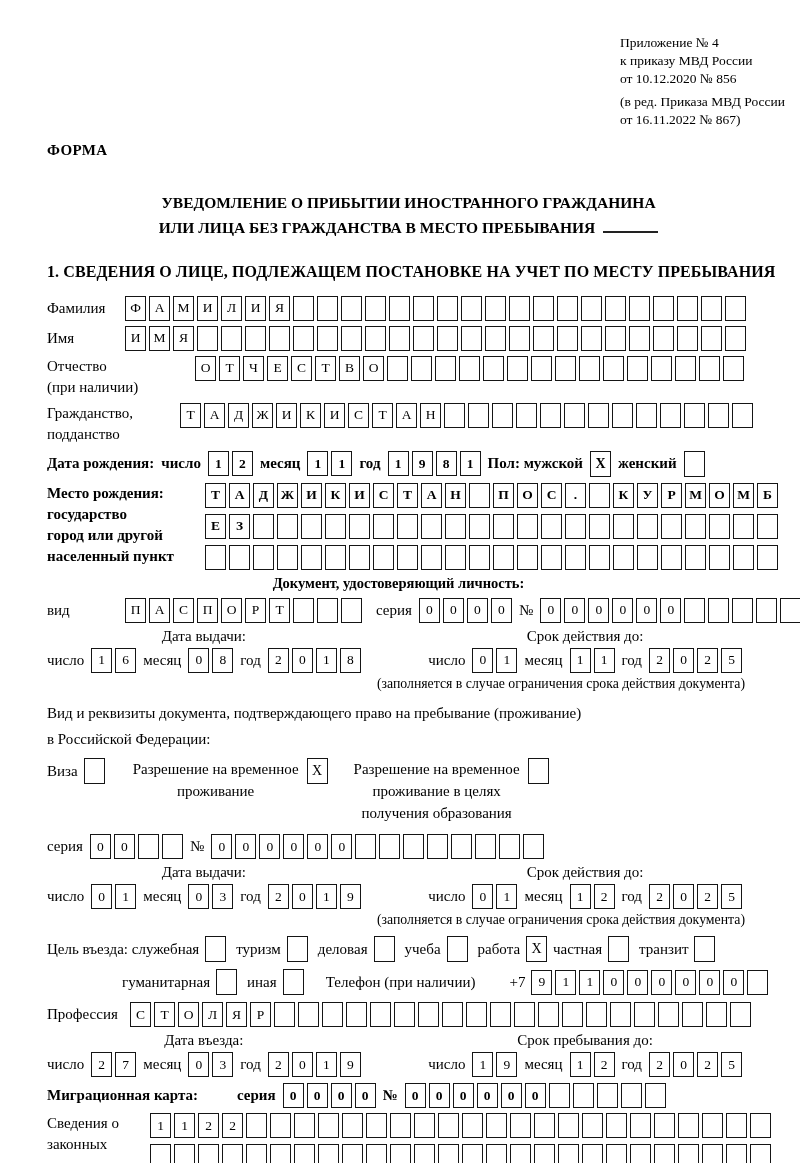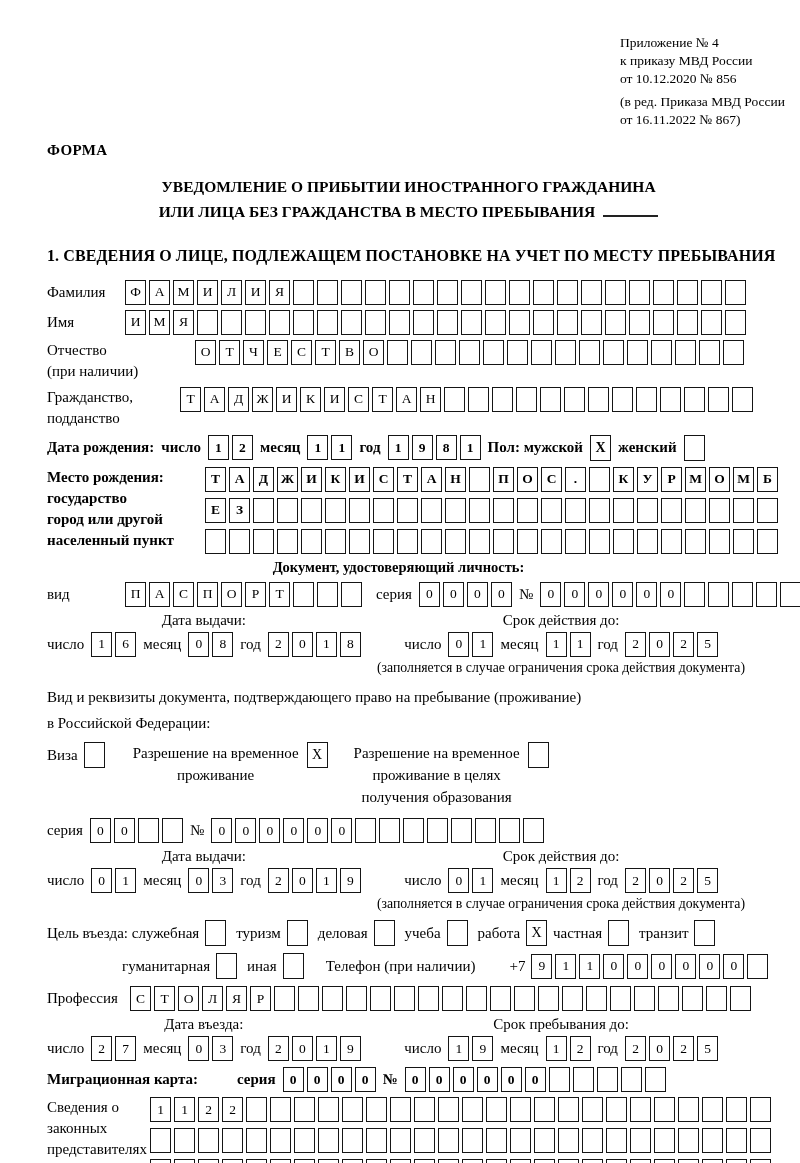--- a/index.html
+++ b/index.html
@@ -1,37 +1,37 @@
 <!DOCTYPE html>
 <html><head>
 <meta charset="utf-8">
 <style>
   html,body{margin:0;padding:0;background:#fff;}
   body{width:800px;height:1163px;color:#000;font-family:"Liberation Serif",serif;font-size:15px;overflow:hidden;}
   .page{padding:34px 10px 0 47px;box-sizing:border-box;}
   .appendix{margin-left:573px;font-size:13.5px;line-height:1.34;}
   .apx-gap{margin-top:5px;}
   .form-label{padding-right:33px;font-weight:bold;margin-top:13px;letter-spacing:.4px;}
-  .title{text-align:center;font-weight:bold;font-size:15.5px;margin-top:16px;line-height:1.6;margin-right:20px;}
+  .title{text-align:center;font-weight:bold;font-size:15.5px;margin-top:32px;line-height:1.6;margin-right:20px;}
   .blank{display:inline-block;width:55px;border-bottom:2px solid #222;height:14px;margin-left:8px;}
   .sec-head{font-weight:bold;font-size:16px;margin-top:22px;margin-bottom:15px;letter-spacing:.1px;}
   .cells{display:inline-flex;gap:3px;flex:none;}
   .cell{box-sizing:border-box;width:21px;height:25px;border:1.8px solid #151515;display:inline-flex;align-items:center;justify-content:center;font-size:13.5px;flex:none;background:#fff;}
   .cbx .cell{width:21px;height:26px;font-size:14px;}
   .frow{display:flex;align-items:center;margin-bottom:5px;}
   .frow.top{align-items:flex-start;}
   .lab{flex:none;line-height:21px;}
   .w78{width:78px;} .w148{width:148px;} .w133{width:133px;} .w158{width:158px;} .w83{width:83px;} .w103{width:103px;}
   .dlab{margin:0 7px;flex:none;}
   .dlab.first{margin-left:0;}
   .stack{display:flex;flex-direction:column;gap:6px;}
   .center-head{text-align:center;font-weight:bold;font-size:14.5px;margin:4px 40px 6px 0;}
   .dg-row{display:flex;margin:3px 0 2px;}
   .dg{display:inline-block;}
-  .dg.rightg{margin-left:auto;margin-right:72px;}
+  .dg.rightg{margin-left:auto;margin-right:48px;}
   .dg-head{text-align:center;margin-bottom:3px;}
   .dg-line{display:flex;align-items:center;}
   .note-right{text-align:right;margin-right:45px;font-size:13.8px;margin-bottom:8px;margin-top:3px;}
   .intro{line-height:1.75;}
   .opt-row{display:flex;align-items:flex-start;margin:6px 0 10px;}
   .opt{display:flex;align-items:flex-start;margin-right:14px;}
   .opt .olab{margin-right:6px;line-height:26px;}
   .opt-lines{text-align:center;line-height:22px;margin-right:8px;}
   .purp{display:flex;align-items:center;margin-bottom:7px;flex-wrap:nowrap;}
   .purp .plab{margin-right:6px;flex:none;}

